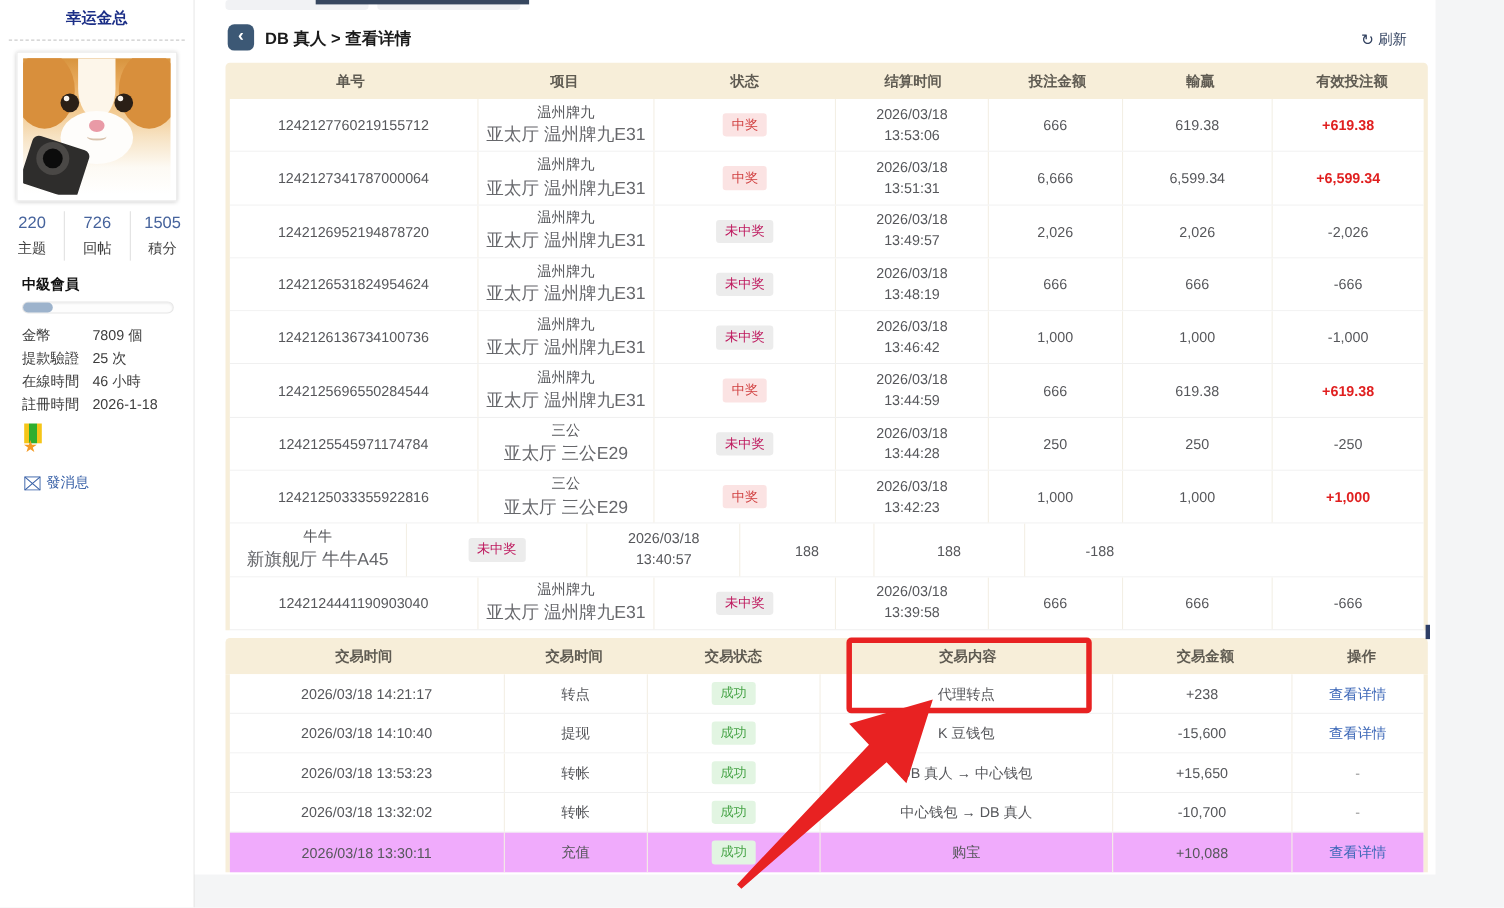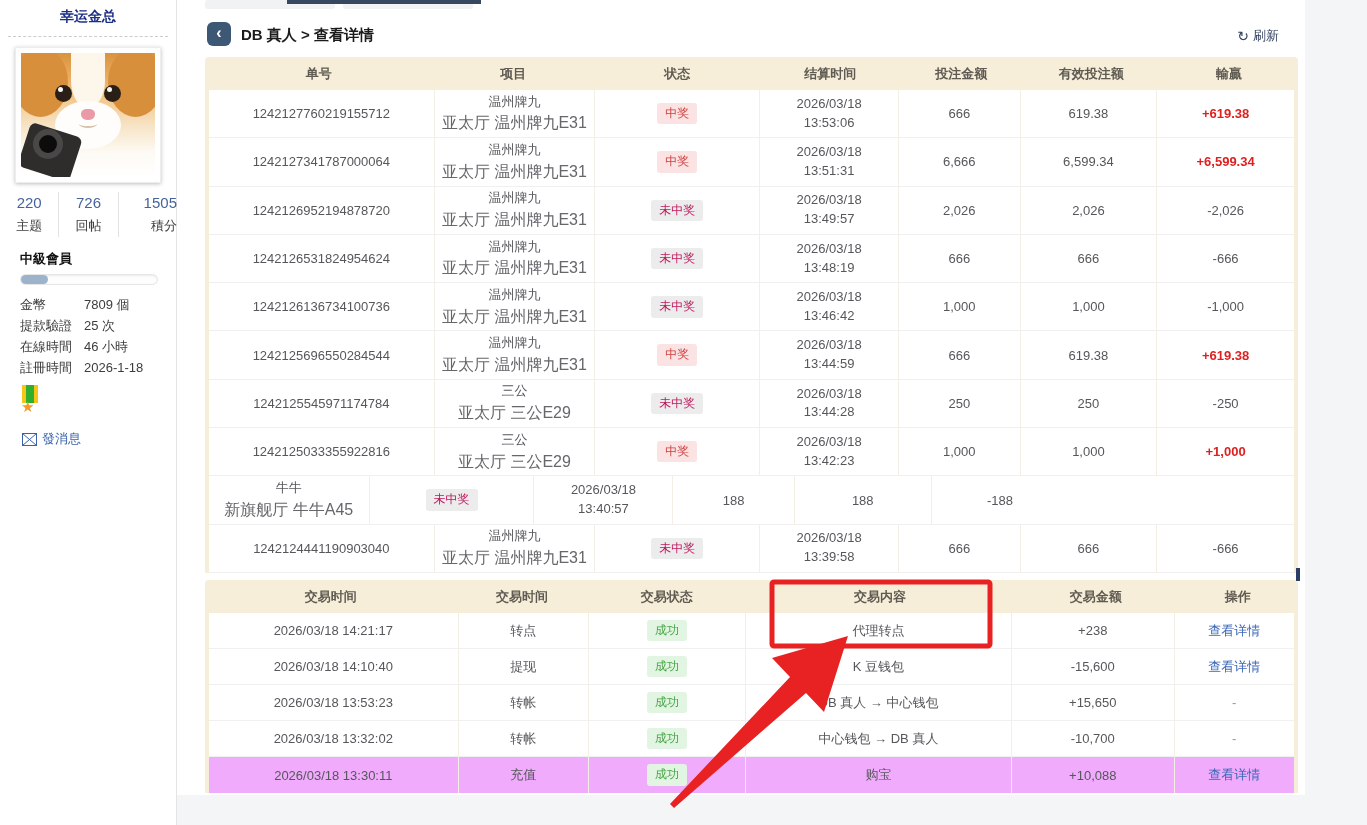--- a/index.html
+++ b/index.html
@@ -19,21 +19,21 @@
   .cat .eye.l { left:34px; } .cat .eye.r { right:34px; }
   .cat .glint { position:absolute; left:3px; top:2px; width:5px; height:5px; background:#f8f4ee; border-radius:50%; }
   .cat .muzzle { position:absolute; left:50%; top:48px; width:66px; height:48px; transform:translateX(-50%); background:#fefdfb; border-radius:50%; }
   .cat .nose { position:absolute; left:50%; top:56px; width:14px; height:11px; transform:translateX(-50%); background:#e99aa6; border-radius:50% 50% 60% 60%; }
   .cat .mouth { position:absolute; left:50%; top:67px; width:18px; height:8px; transform:translateX(-50%); border-bottom:2px solid #d8c2ac; border-radius:50%; }
   .cat .gun-body { position:absolute; left:2px; bottom:2px; width:54px; height:46px; background:#2e2d2c; transform:rotate(18deg); border-radius:6px; }
   .cat .gun-barrel { position:absolute; left:12px; bottom:18px; width:30px; height:30px; background:#4a4846; border-radius:50%; }
   .cat .gun-bore { position:absolute; left:18px; bottom:24px; width:18px; height:18px; background:#0c0c0c; border-radius:50%; }
   .stats { position:absolute; left:0; top:192px; width:177px; display:flex; text-align:center; }
   .stat { flex:1; border-right:1px solid #e2e2e2; padding:2px 0; }
-  .stat:last-child { border-right:none;text-align:right; }
+  .stat:last-child { border-right:none; }
   .stat .num { font-size:15px; color:#46639c; }
   .stat .lab { font-size:13px; color:#3f3f3f; margin-top:6px; }
   .s-level { position:absolute; left:20px; top:250px; font-size:13px; font-weight:bold; color:#111; }
   .progress { position:absolute; left:20px; top:274px; width:138px; height:11px; background:#fdfdfd; border:1px solid #e6e6e6; border-radius:6px; box-shadow:inset 0 1px 2px rgba(0,0,0,.08); }
   .progress .fill { width:27px; height:100%; background:#9db3cc; border-radius:6px; }
   .s-info { position:absolute; left:20px; top:294px; width:145px; }
   .info-row { display:flex; font-size:13px; color:#3d3d3d; line-height:21px; }
   .info-row .lab { width:64px; }
   .info-row .val { flex:1; }
   .medal { position:absolute; left:22px; top:385px; width:20px; }
@@ -175,22 +175,22 @@
     <span>刷新</span>
   </a>
 
   <section class="tbl tbl-bet">
     <div class="thead">
         <div class="cell c0 head">单号</div>
         <div class="cell c1 head">项目</div>
         <div class="cell c2 head">状态</div>
         <div class="cell c3 head">结算时间</div>
         <div class="cell c4 head">投注金额</div>
+        <div class="cell c6 head">輸贏</div>
         <div class="cell c5 head">有效投注额</div>
-        <div class="cell c6 head">輸贏</div>
       </div>
     <div class="tbody">
   <div class="row">
     <div class="cell c0">1242127760219155712</div>
     <div class="cell c1">
       <div class="line">温州牌九</div>
       <div class="line sub">亚太厅 温州牌九E31</div>
     </div>
     <div class="cell c2">
       <span class="badge win">中奖</span>

